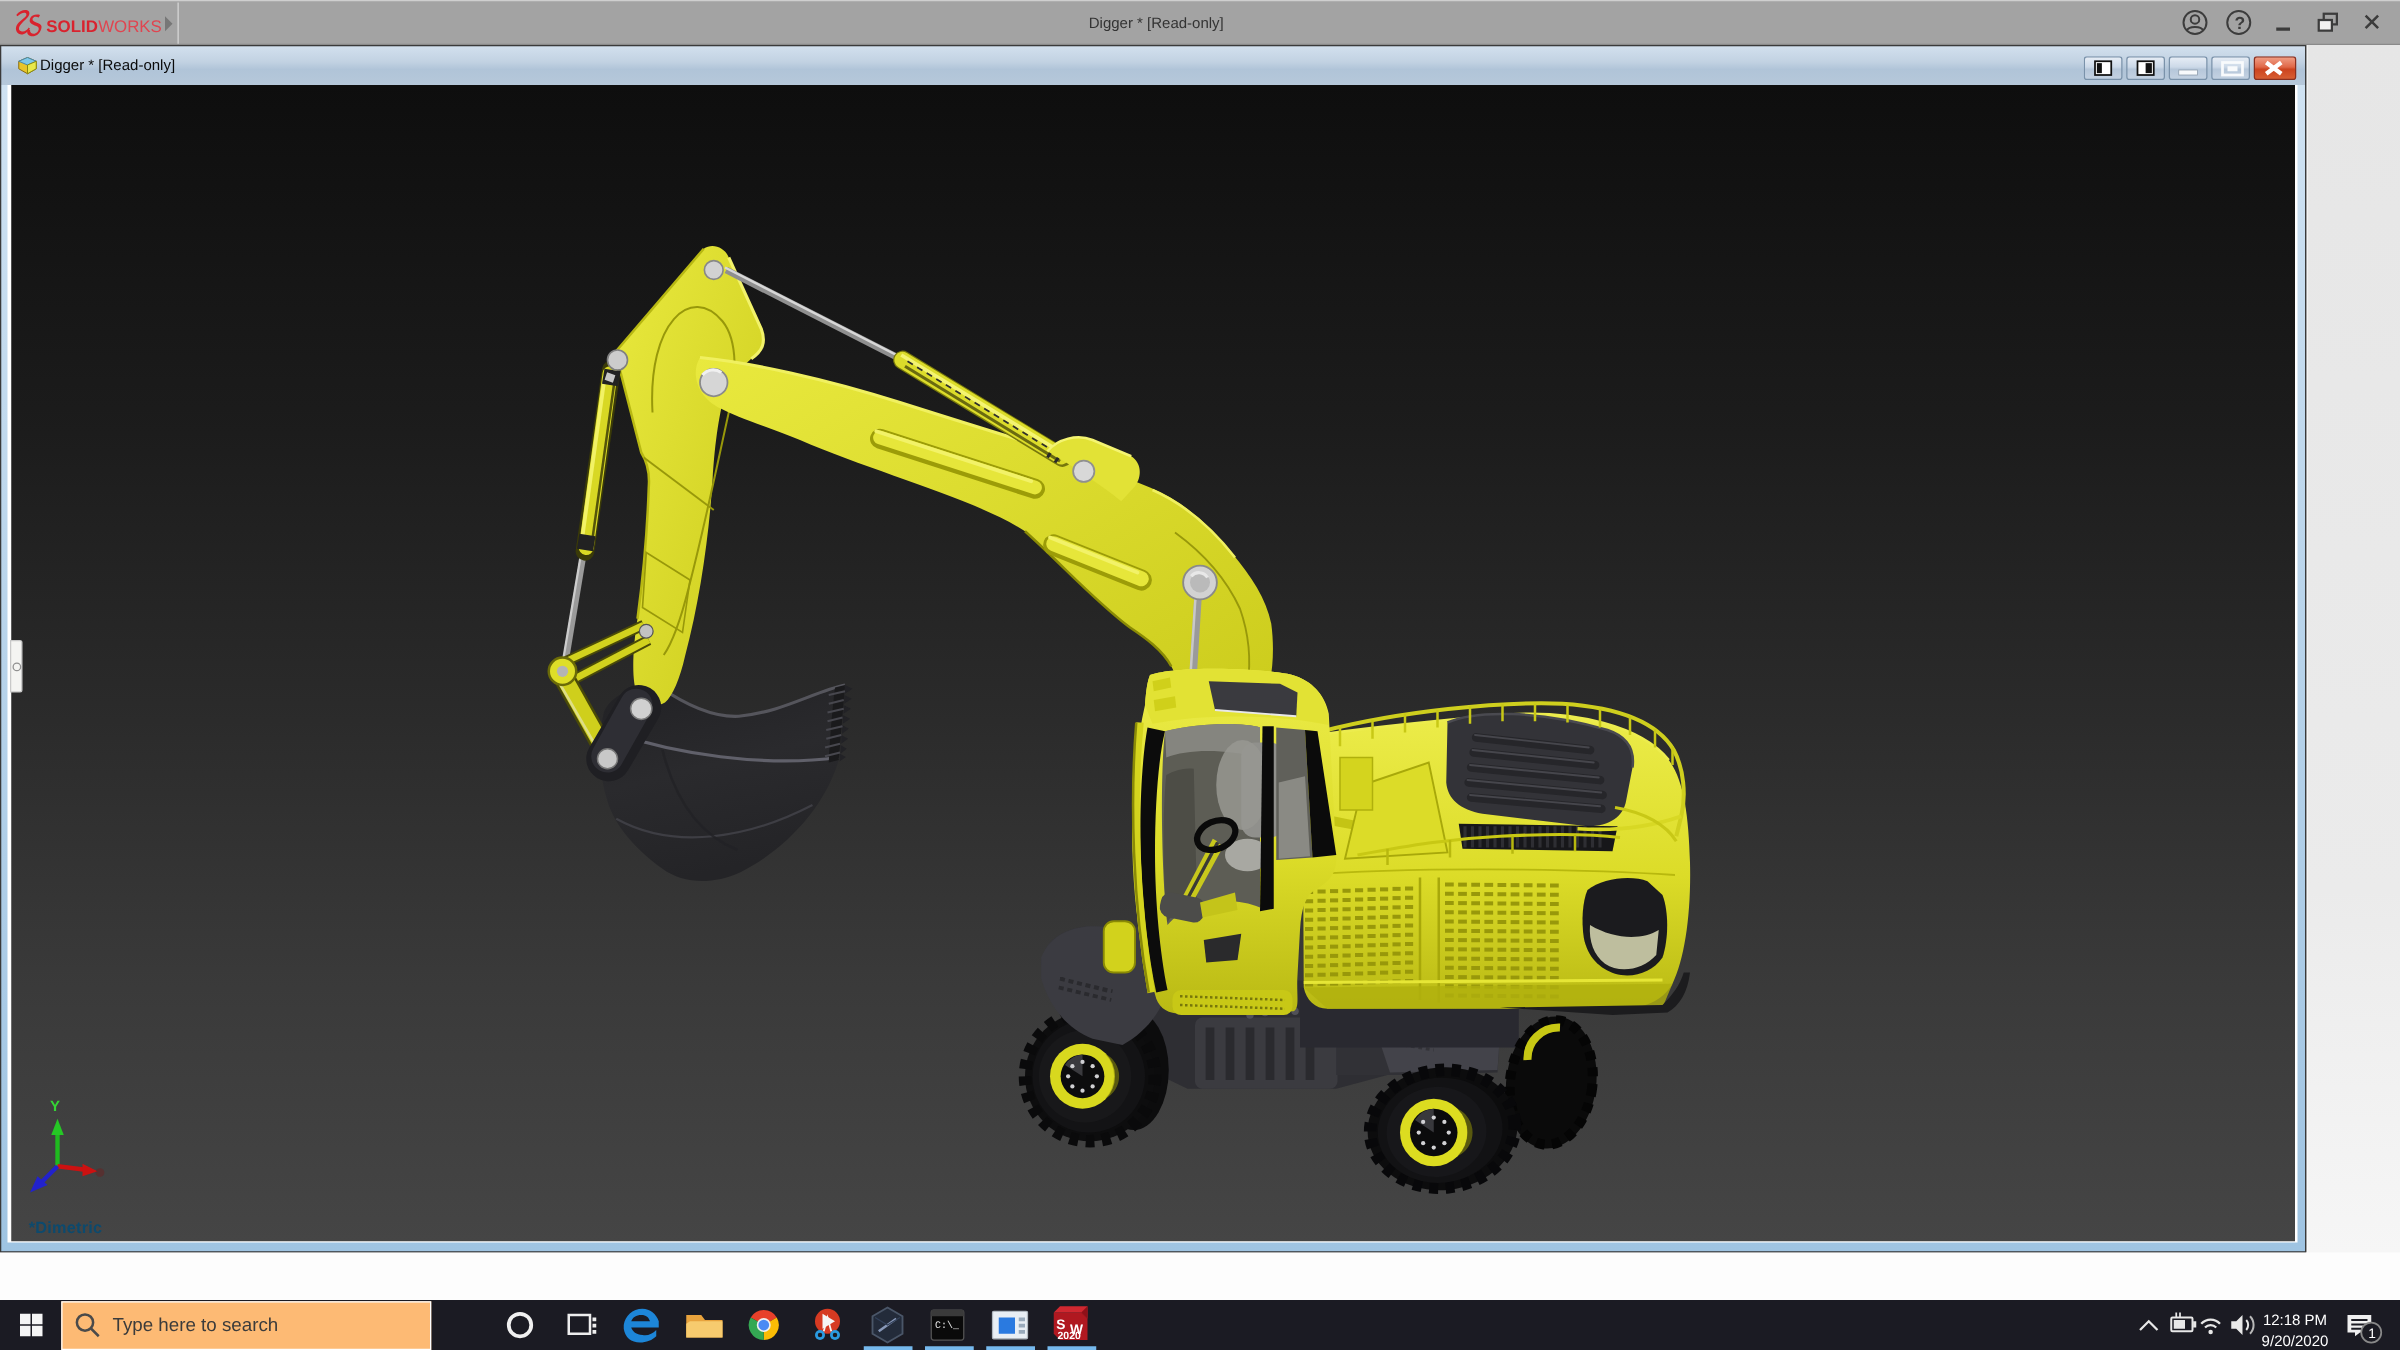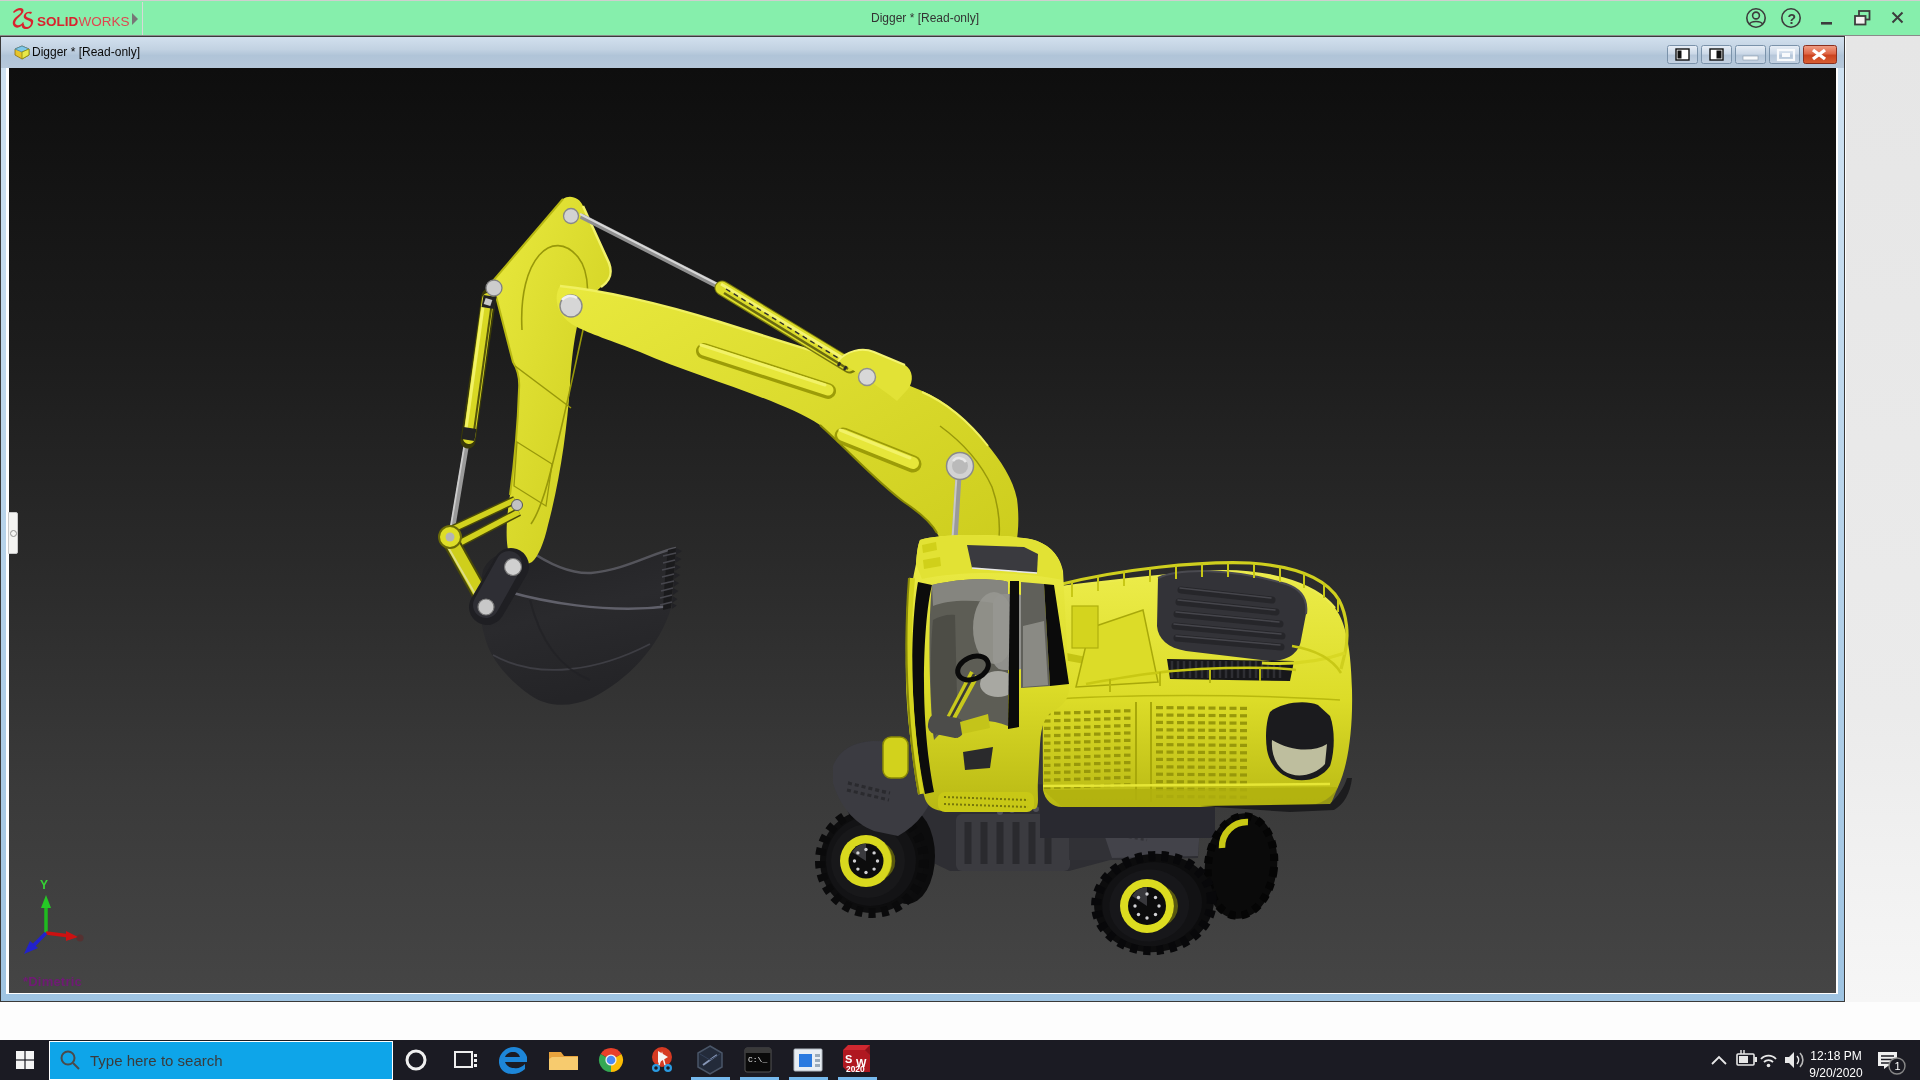--- a/index.html
+++ b/index.html
@@ -1,34 +1,34 @@
 <!DOCTYPE html>
 <html><head>
 <meta charset="utf-8">
 <style>
 *{margin:0;padding:0;box-sizing:border-box}
 html,body{width:1920px;height:1080px;overflow:hidden;font-family:"Liberation Sans",sans-serif;background:#fff}
 .abs{position:absolute}
-#appbar{position:absolute;left:0;top:0;width:1920px;height:36px;background:#86efac;border-top:1px solid #cfcfcf;border-bottom:1px solid #8a8a8a}
+#appbar{position:absolute;left:0;top:0;width:1920px;height:36px;background:#a3a3a3;border-top:1px solid #cfcfcf;border-bottom:1px solid #8a8a8a}
 #appbar .sep{position:absolute;left:142px;top:1px;width:1px;height:33px;background:#d8d8d8}
 #apptitle{position:absolute;left:0;top:0;width:1850px;height:35px;line-height:35px;text-align:center;font-size:12px;color:#333}
 #docwin{position:absolute;left:0;top:36px;width:1845px;height:966px;background:#222;border:1px solid #3a3a3a}
 #docbar{position:absolute;left:1px;top:37px;width:1843px;height:31px;background:linear-gradient(180deg,#d2e0ee 0%,#c2d2e2 40%,#b0c4d8 60%,#b6c8da 100%)}
 #doctitle{position:absolute;left:31px;top:8px;font-size:12px;color:#0a0a0a}
 #vpframe{position:absolute;left:1px;top:68px;width:1843px;height:933px;background:linear-gradient(180deg,#cfe2f2,#9fc4e2)}
 #vpwhite{position:absolute;left:6px;top:68px;width:1832px;height:926px;background:#fff}
 #viewport{position:absolute;left:9px;top:68px;width:1827px;height:925px;background:linear-gradient(180deg,#0e0e0e 0%,#1c1c1c 30%,#2b2b2b 55%,#3a3a3a 78%,#454545 100%)}
 #lefttab{position:absolute;left:8px;top:512px;width:10px;height:42px;background:#f4f4f2;border:1px solid #c8c8c8;border-radius:0 2px 2px 0}
 #lefttab:after{content:"";position:absolute;left:1px;top:17px;width:5px;height:5px;border:1px solid #909090;border-radius:50%}
 #whiteband{position:absolute;left:0;top:1002px;width:1920px;height:38px;background:#fdfdfd}
 #rightcol{position:absolute;left:1846px;top:36px;width:74px;height:966px;background:linear-gradient(180deg,#e6e6e6 0%,#ebebeb 70%,#f6f6f6 100%)}
 #taskbar{position:absolute;left:0;top:1040px;width:1920px;height:40px;background:#1b1b23}
-#searchbox{position:absolute;left:49px;top:1041px;width:344px;height:39px;background:#0ea5e9;border:1px solid #fff}
+#searchbox{position:absolute;left:49px;top:1041px;width:296px;height:39px;background:#fdba74;border:1px solid #fff}
 #searchbox span{position:absolute;left:40px;top:0;line-height:38px;font-size:15px;color:#3b3b3b}
-#dimetric{position:absolute;left:23px;top:974px;font-size:13px;font-weight:bold;color:#701a75;letter-spacing:0.2px}
+#dimetric{position:absolute;left:23px;top:974px;font-size:13px;font-weight:bold;color:#0c4a6e;letter-spacing:0.2px}
 #clock{position:absolute;left:1805px;top:1040px;width:62px;height:40px;color:#fff;font-size:12px;text-align:center}
 #clock div{line-height:17px;margin-top:8px}
 #clock div+div{margin-top:0}
 </style>
 </head>
 <body>
 
 <div id="docwin"></div>
 <div id="vpframe"></div>
 <div id="vpwhite"></div>

